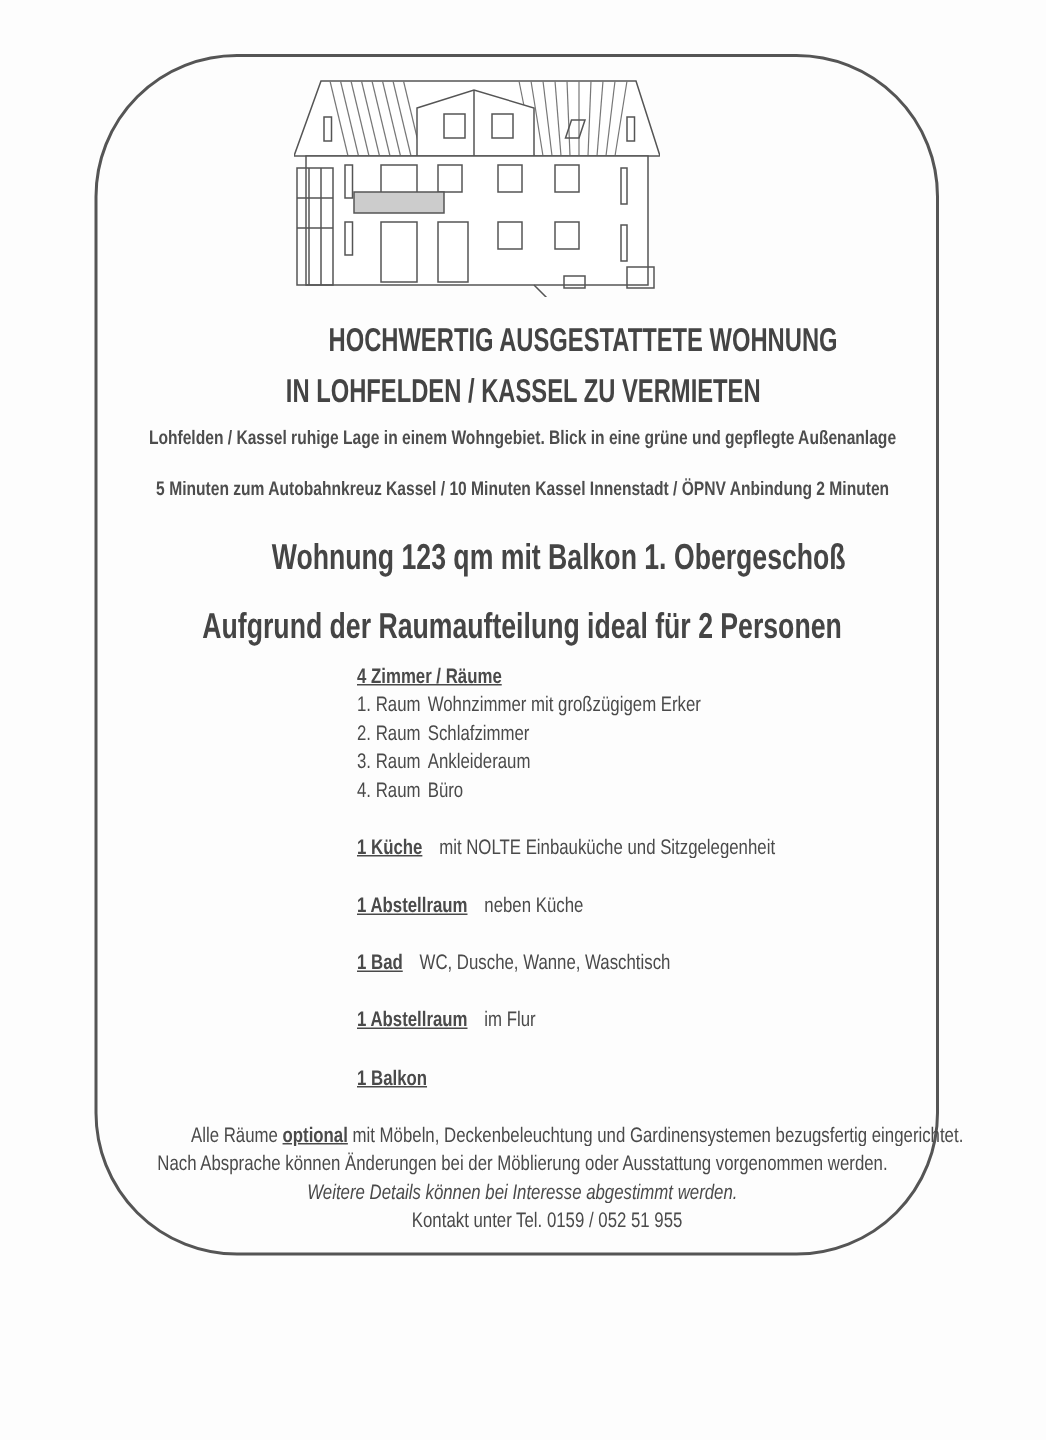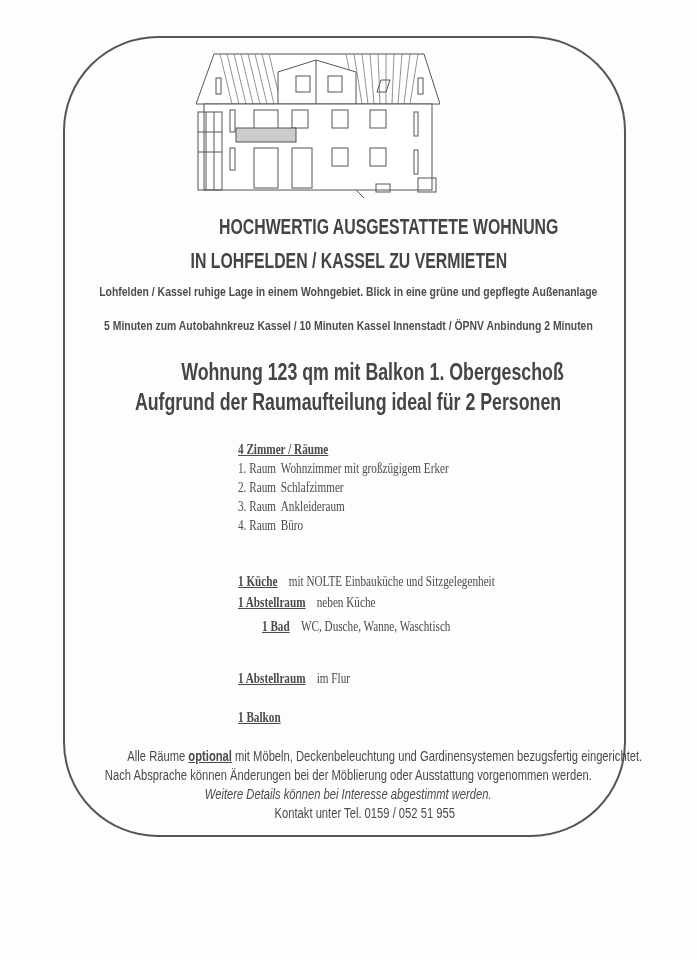--- a/index.html
+++ b/index.html
@@ -54,21 +54,20 @@
       font-weight: bold;
       color: #454545;
     }
     .h2 .cond { transform: scaleX(0.74); }
     .list {
       position: absolute;
       left: 238px;
       font-size: 14px;
       color: #4a4a4a;
       white-space: nowrap;
-      font-family: Liberation Serif, serif;
     }
     .list .cond { transform: scaleX(0.80); transform-origin: left center; }
     .u {
       text-decoration: underline;
       font-weight: bold;
     }
     .gap { display: inline-block; width: 6px; }
     .gap2 { display: inline-block; width: 14px; }
     .footer {
       font-size: 14px;
@@ -161,47 +160,47 @@
 <div class="line intro" style="top:284px;">
   <span class="cond">Lohfelden / Kassel ruhige Lage in einem Wohngebiet. Blick in eine grüne und gepflegte Außenanlage</span>
 </div>
 <div class="line intro" style="top:318px;">
   <span class="cond">5 Minuten zum Autobahnkreuz Kassel  /  10 Minuten Kassel Innenstadt  /  ÖPNV Anbindung 2 Minuten</span>
 </div>
 
 <div class="line h2" style="top:358px;margin-left:24px;">
   <span class="cond">Wohnung  123 qm  mit  Balkon      1. Obergeschoß</span>
 </div>
-<div class="line h2" style="top:388px;">
+<div class="line h2" style="top:404px;">
   <span class="cond">Aufgrund  der  Raumaufteilung  ideal  für  2 Personen</span>
 </div>
 
 <div class="list" style="top:442px;">
   <span class="cond u">4 Zimmer / Räume</span>
 </div>
 <div class="list" style="top:461px;">
   <span class="cond"><span>1. Raum</span><span class="gap"></span><span>Wohnzimmer mit großzügigem Erker</span></span>
 </div>
 <div class="list" style="top:480px;">
   <span class="cond"><span>2. Raum</span><span class="gap"></span><span>Schlafzimmer</span></span>
 </div>
 <div class="list" style="top:499px;">
   <span class="cond"><span>3. Raum</span><span class="gap"></span><span>Ankleideraum</span></span>
 </div>
 <div class="list" style="top:518px;">
   <span class="cond"><span>4. Raum</span><span class="gap"></span><span>Büro</span></span>
 </div>
 
-<div class="list" style="top:556px;margin-top:18px;">
+<div class="list" style="top:556px;">
   <span class="cond"><span class="u">1 Küche</span><span class="gap2"></span><span>mit NOLTE Einbauküche und Sitzgelegenheit</span></span>
 </div>
 <div class="list" style="top:595px;">
   <span class="cond"><span class="u">1 Abstellraum</span><span class="gap2"></span><span>neben Küche</span></span>
 </div>
-<div class="list" style="top:619px;margin-left:24px;">
+<div class="list" style="top:633px;">
   <span class="cond"><span class="u">1 Bad</span><span class="gap2"></span><span>WC, Dusche, Wanne, Waschtisch</span></span>
 </div>
 <div class="list" style="top:671px;">
   <span class="cond"><span class="u">1 Abstellraum</span><span class="gap2"></span><span>im Flur</span></span>
 </div>
 <div class="list" style="top:710px;">
   <span class="cond"><span class="u">1 Balkon</span></span>
 </div>
 
 <div class="line footer" style="top:748px;padding-left:36px;">

